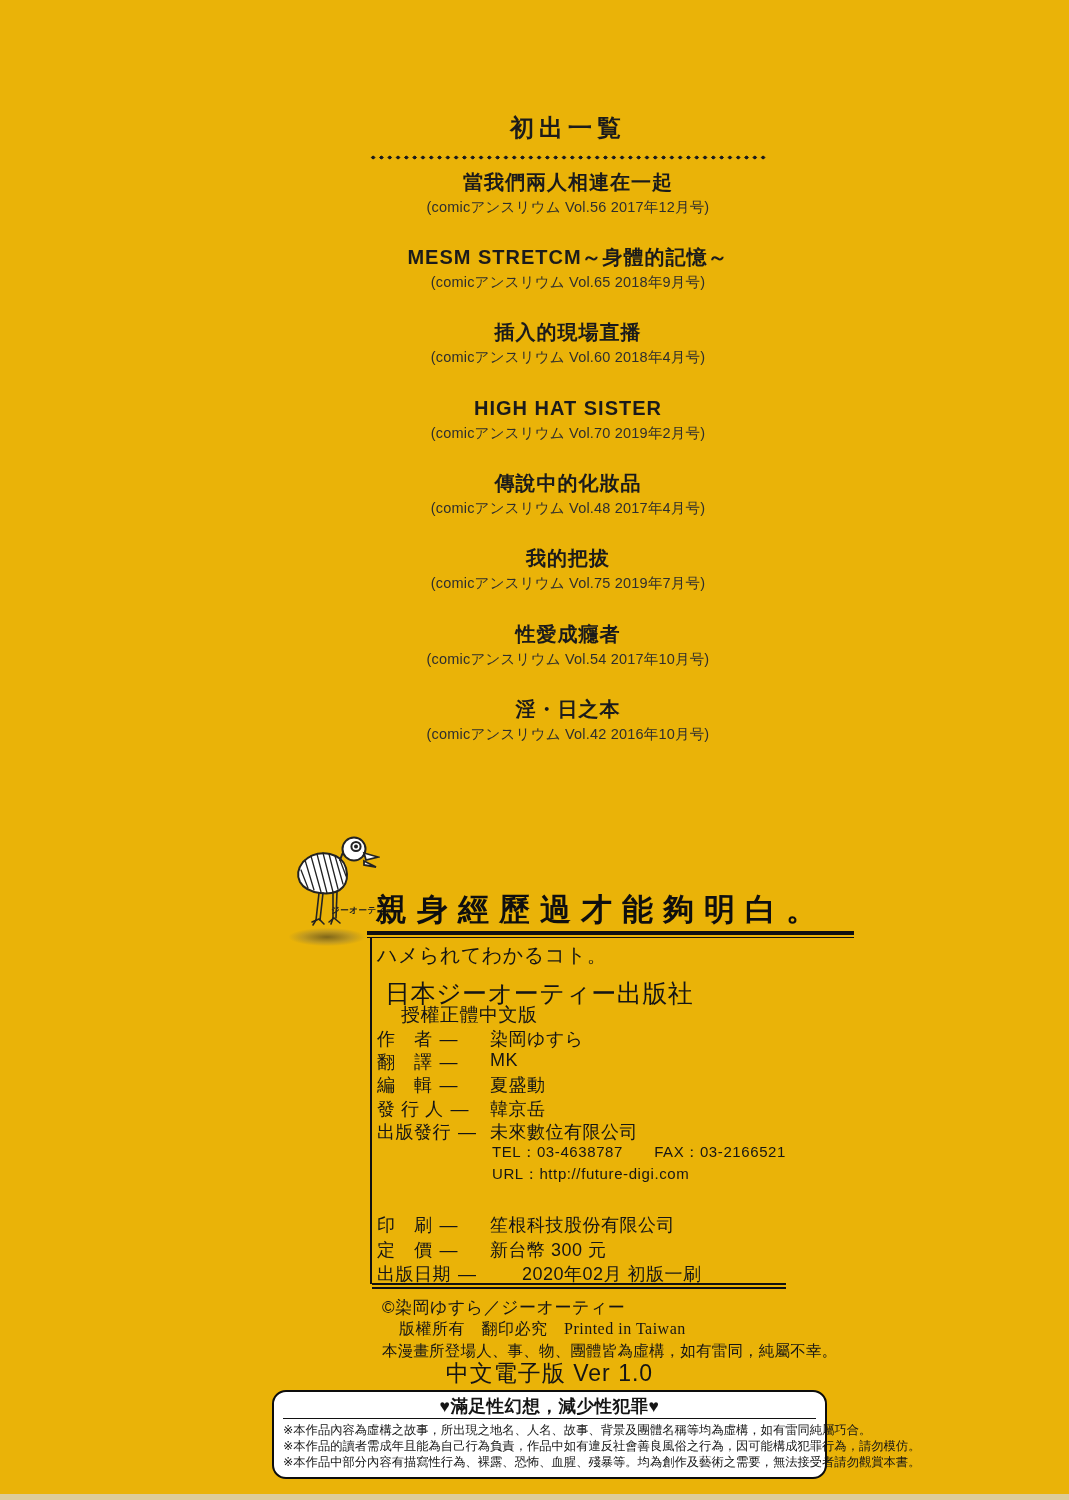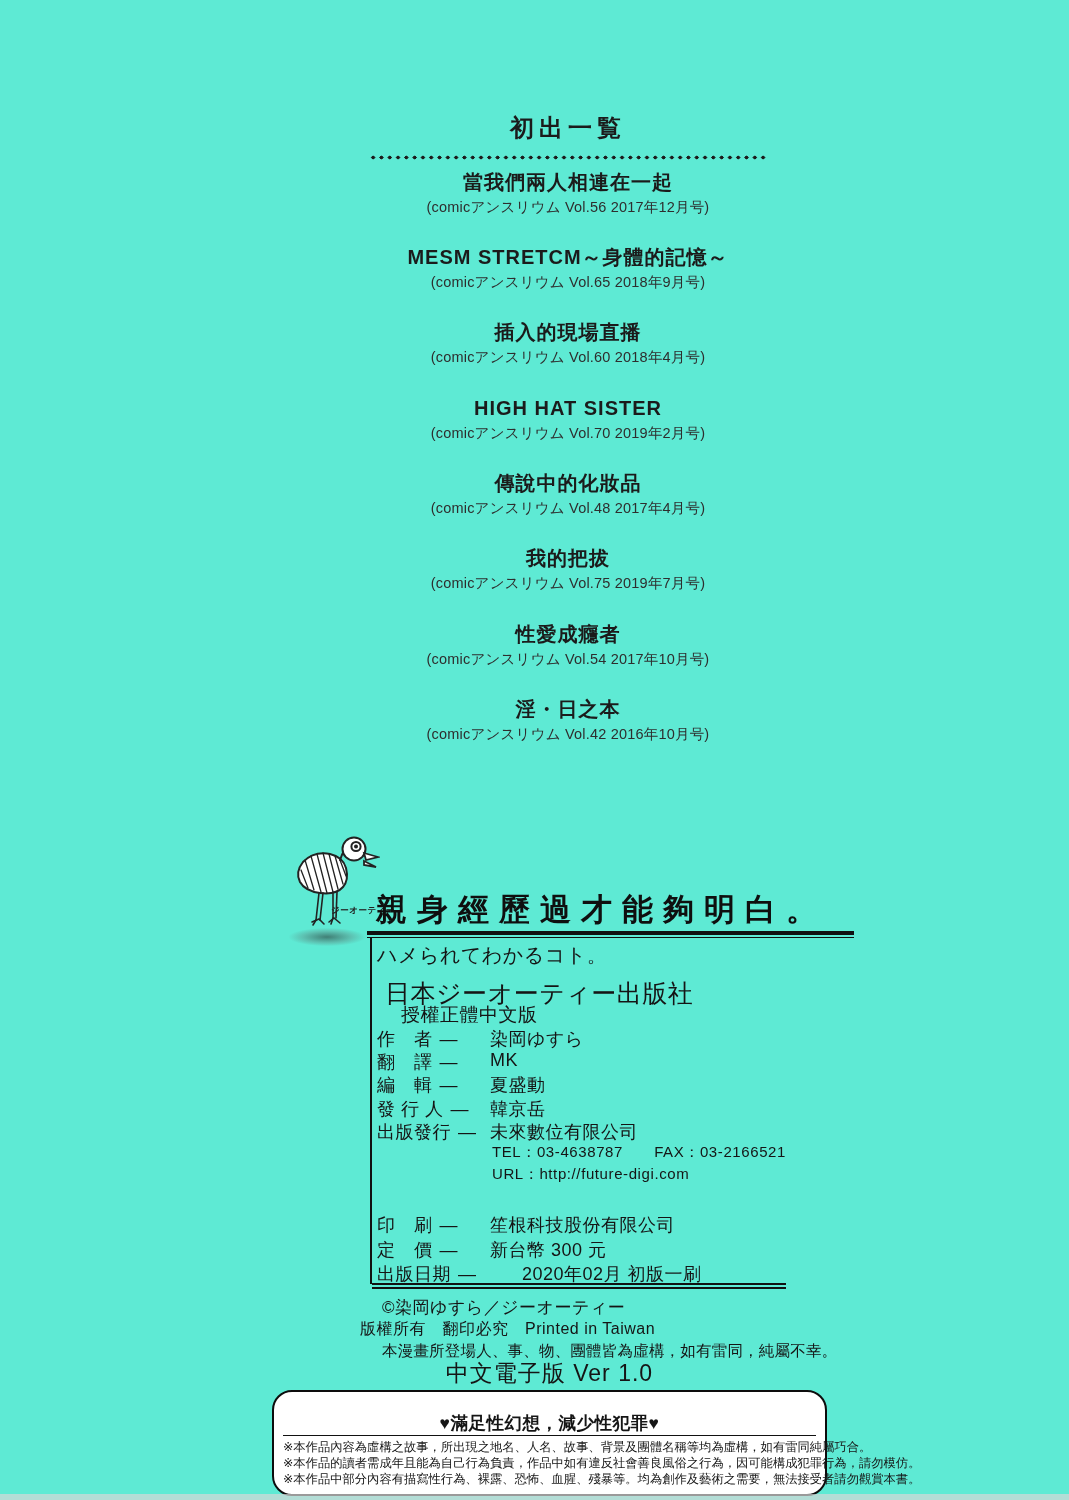--- a/index.html
+++ b/index.html
@@ -1,18 +1,18 @@
 <!DOCTYPE html>
 <html><head>
 <meta charset="utf-8">
 <style>
   html,body{margin:0;padding:0;background:#e8e8e8;}
   .page{
     position:relative; width:1069px; height:1500px; margin:0 auto;
-    background:#5eead4; overflow:hidden; color:#151515;
+    background:#eab308; overflow:hidden; color:#151515;
     font-family:"Liberation Sans","DejaVu Sans",sans-serif;
   }
   .abs{position:absolute;}
 
   
   .list-wrap{left:318px; top:112px; width:500px; text-align:center;}
   .list-title{font-size:24px; font-weight:600; letter-spacing:5px; color:#1b1b1b;}
   .dotted-rule{
     width:398px; height:5px; margin:11px auto 0;
     background-image:radial-gradient(circle,#1c1c1c 1.8px, rgba(0,0,0,0) 2.1px);
@@ -36,29 +36,29 @@
 
   .credit-row{left:377px; width:470px; height:23px; font-size:18px; font-weight:500; white-space:nowrap;}
   .credit-label{letter-spacing:0.5px;}
   .credit-dash{margin-left:7px;}
   .credit-value{position:absolute; left:113px; top:0; letter-spacing:0.5px;}
   .credit-value.shift{left:145px;}
 
   .pub-details{left:492px; top:1141px; font-size:15px; font-weight:500; line-height:21.5px; letter-spacing:0.6px; white-space:nowrap;}
 
   .copyright{left:382px; top:1296px; font-size:17px; font-weight:500; letter-spacing:0.5px;}
-  .rights{left:360px; top:1319px; font-size:16px; font-weight:500; letter-spacing:0.5px;}
+  .rights{left:399px; top:1319px; font-size:16px; font-weight:500; letter-spacing:0.5px;font-family:Liberation Serif, serif;}
   .disclaimer{left:382px; top:1341px; font-size:15.5px; font-weight:500; letter-spacing:0.2px;}
   .edition{left:272px; top:1358px; width:555px; text-align:center; font-size:23px; font-weight:500; letter-spacing:1px;}
 
   
   .notice-box{
     left:272px; top:1390px; width:555px; box-sizing:border-box;
-    border:2.5px solid #0d0d0d; border-radius:20px; background:#fff;
-    padding:20px 9px 6px;
+    border:2.5px solid #0d0d0d; border-radius:14px; background:#fff;
+    padding:3px 9px 6px;
   }
   .notice-head{text-align:center; font-size:17.5px; font-weight:800; line-height:22px; letter-spacing:0.5px;}
   .notice-divider{border-top:1.6px solid #111; margin:1px 0 3px;}
   .notice-line{font-size:12.3px; font-weight:500; line-height:16.2px; white-space:nowrap; letter-spacing:0;}
 
   
   .bird{left:288px; top:830px; width:92px; height:98px;}
   .bird-label{left:331px; top:905px; font-size:8.5px; font-weight:600; color:#222; letter-spacing:0.5px;}
   .bird-shadow{left:289px; top:928px; width:76px; height:18px;
     background:radial-gradient(ellipse at center, rgba(40,40,40,0.55) 0%, rgba(90,90,90,0.28) 45%, rgba(0,0,0,0) 72%);}

